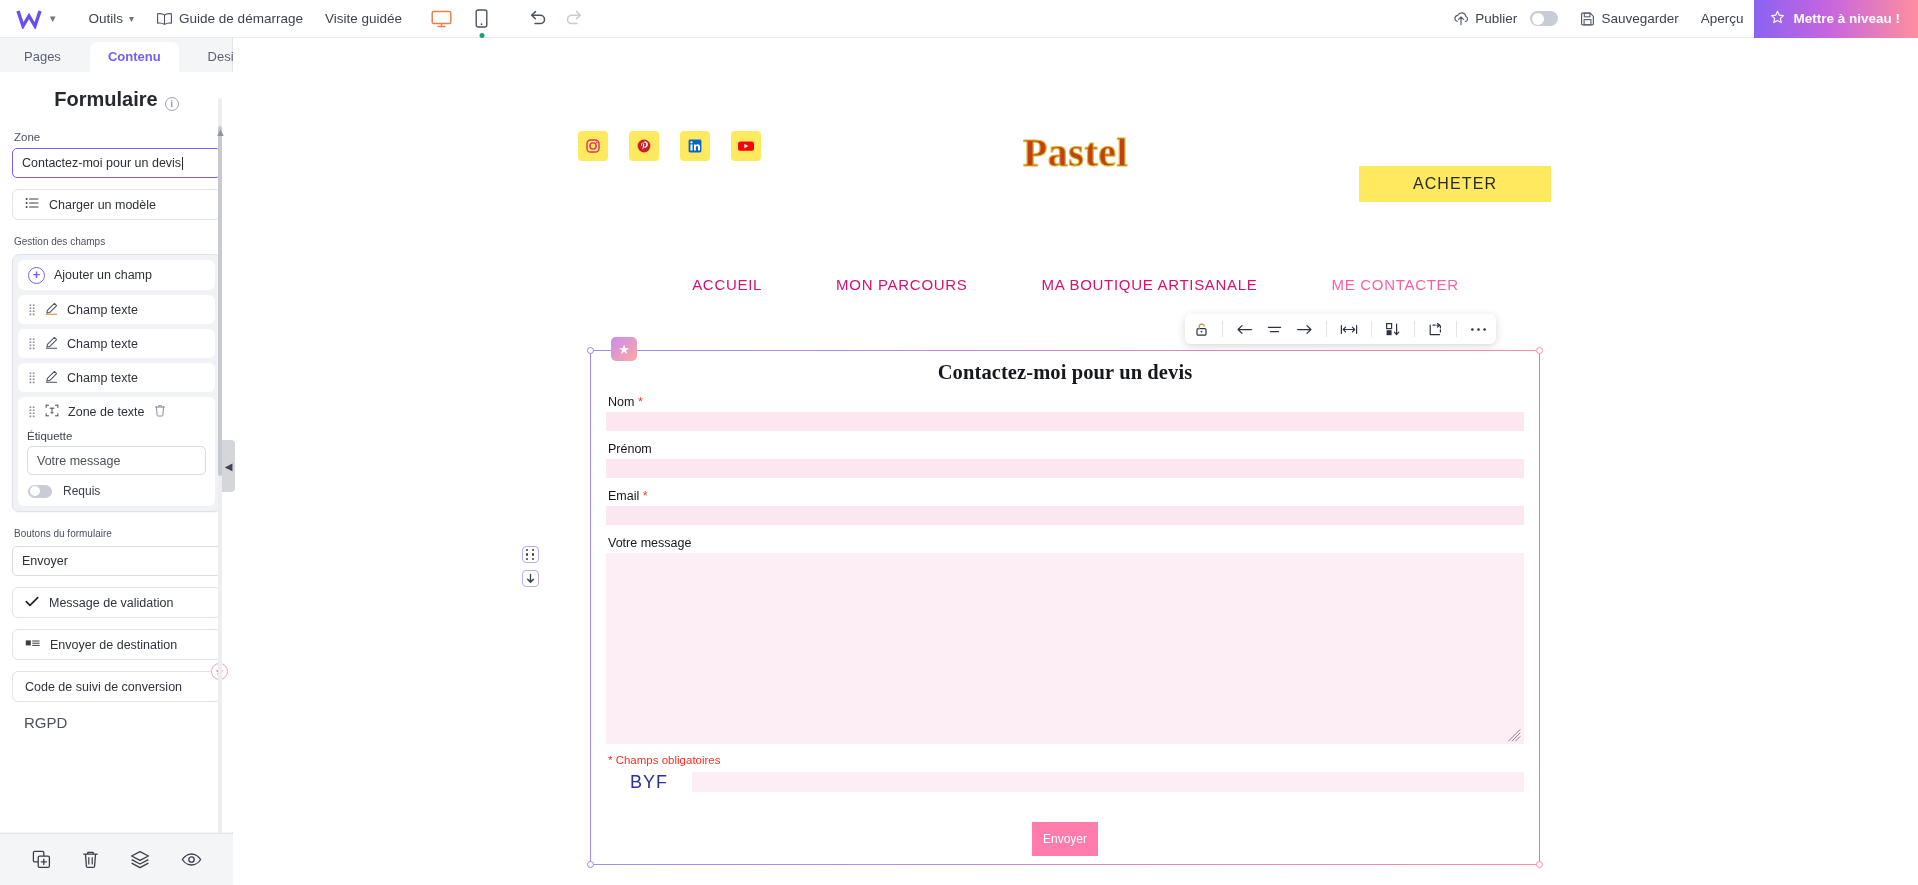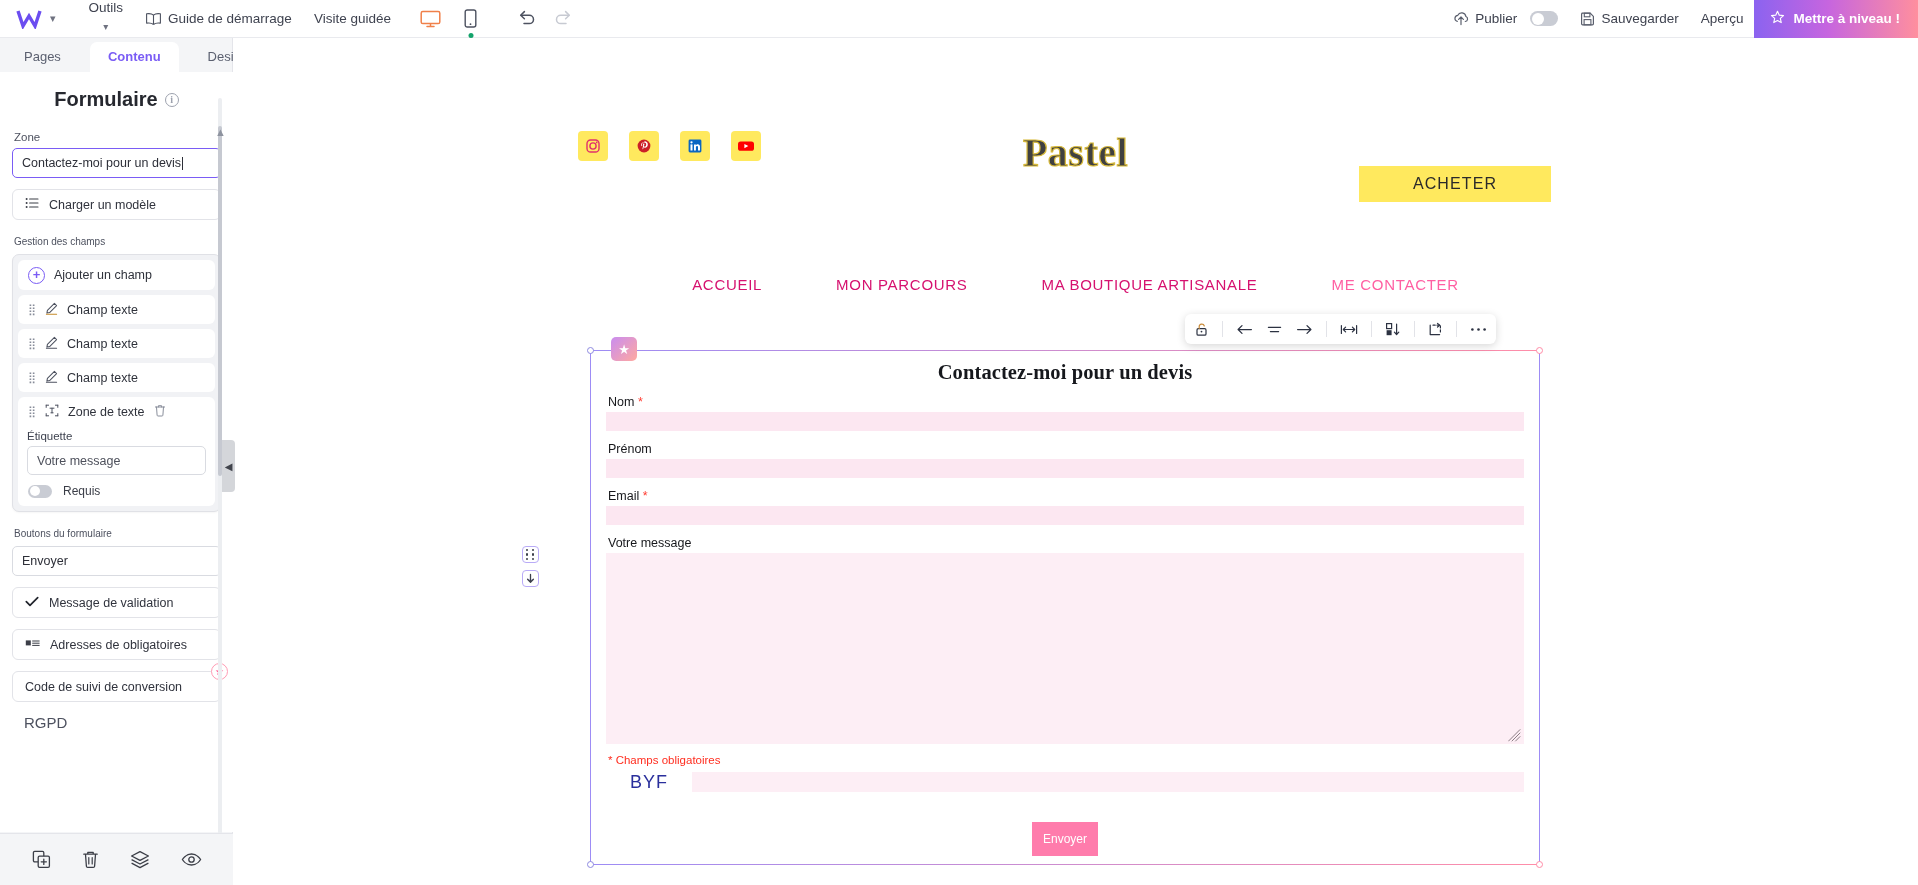--- a/index.html
+++ b/index.html
@@ -18,21 +18,21 @@
     background:#ffffff; display:flex; align-items:center;
     border-bottom:1px solid #e9eaee; z-index:50;
   }
   .tb-logo { margin-left:14px; width:30px; height:26px; display:flex; align-items:center; justify-content:center; }
   .tb-caret { margin-left:6px; color:#6f7280; font-size:11px; }
   .tb-item {
     display:flex; align-items:center; gap:6px;
     font-size:13.5px; color:#3f4350; padding:0 11px; height:38px;
     cursor:default;
   }
-  .tb-item.first { margin-left:22px;flex-direction:column; }
+  .tb-item.first { margin-left:22px; }
   .tb-icn { display:inline-flex; align-items:center; }
   .tb-spacer { flex:1; }
   .device-btns { display:flex; align-items:center; gap:14px; margin-left:16px; }
   .dev { position:relative; width:26px; height:26px; display:flex; align-items:center; justify-content:center; }
   .dev .dot { position:absolute; bottom:-6px; left:50%; transform:translateX(-50%); width:5px; height:5px; border-radius:50%; background:#14a36b; }
   .hist-btns { display:flex; align-items:center; gap:18px; margin-left:34px; }
   .right-grp { display:flex; align-items:center; }
   .toggle {
     width:28px; height:15px; border-radius:8px; background:#c9ccd4;
     position:relative; margin-left:7px; display:inline-block;
@@ -56,21 +56,21 @@
   }
   .tab.active { background:#fff; color:#7a5cf5; font-weight:600; }
   .panel {
     position:absolute; top:34px; left:0; width:233px; height:760px;
     background:#fff; overflow:hidden;
   }
   .panel-inner { padding:0 12px; }
   .panel-title {
     font-size:20px; color:#26282f; font-weight:700;
     text-align:center; padding:16px 0 14px 0; display:flex;
-    align-items:center; justify-content:center; gap:7px;
+    align-items:flex-end; justify-content:center; gap:7px;
   }
   .info-i {
     width:14px; height:14px; border-radius:50%; border:1.3px solid #9da2ae;
     color:#9da2ae; font-size:10px; line-height:12px; text-align:center; font-weight:700;
     font-family:"Liberation Serif", serif;
   }
   .fld-label { font-size:11.5px; color:#4d515f; margin:6px 0 5px 2px; }
   .txtin {
     width:100%; height:30px; border:1px solid #d9dbe1; border-radius:5px;
     padding:0 9px; font-size:12.5px; color:#2d2f38; background:#fff;
@@ -151,21 +151,21 @@
   .page {
     position:absolute; left:0; top:0; width:1685px; height:875px; background:#fff;
   }
 
   .site-head { position:relative; height:215px; }
   .socials { position:absolute; left:345px; top:93px; display:flex; gap:21px; }
   .soc { width:30px; height:30px; border-radius:4px; background:#ffe95e; display:flex; align-items:center; justify-content:center; }
   .brand { position:absolute; left:0; right:0; top:98px; text-align:center; }
   .brand .l1 {
     font-family:"Liberation Serif", serif; font-weight:700; font-size:40px;
-    color:#404040; -webkit-text-stroke:1.2px #d8ba3a; letter-spacing:.5px; line-height:34px;
+    color:#c2410c; -webkit-text-stroke:1.2px #d8ba3a; letter-spacing:.5px; line-height:34px;
   }
   .brand .l2 {
     font-family:"Liberation Serif", serif; font-weight:700; font-size:52px;
     color:#f476b7; -webkit-text-stroke:1.2px #e0559c; letter-spacing:.5px; line-height:46px;
     margin-top:-2px;
   }
   .buybtn {
     position:absolute; right:367px; top:128px; width:192px; height:36px;
     background:#ffe95e; color:#2a2a2a; font-size:16px; letter-spacing:1.1px;
     display:flex; align-items:center; justify-content:center; font-weight:500;
@@ -467,21 +467,21 @@
         <span>Message de validation</span>
       </div>
 
       <div class="panel-btn">
         <span>
           <svg width="15" height="10" viewBox="0 0 15 10">
             <rect x="0.8" y="1.4" width="5" height="5" fill="#3b3e47"></rect>
             <path d="M7.6 2h6.6M7.6 4.2h6.6M7.6 6.4h6.6" stroke="#3b3e47" stroke-width="1" stroke-linecap="round"></path>
           </svg>
         </span>
-        <span>Adresses de obligatoires</span>
+        <span>Envoyer de destination</span>
       </div>
 
       <div class="panel-btn" style="position:relative">
         <span>Code de suivi de conversion</span>
         <span class="star-badge">★</span>
       </div>
 
       <div class="rgpd-label">RGPD</div>
     </div>
   </div>

